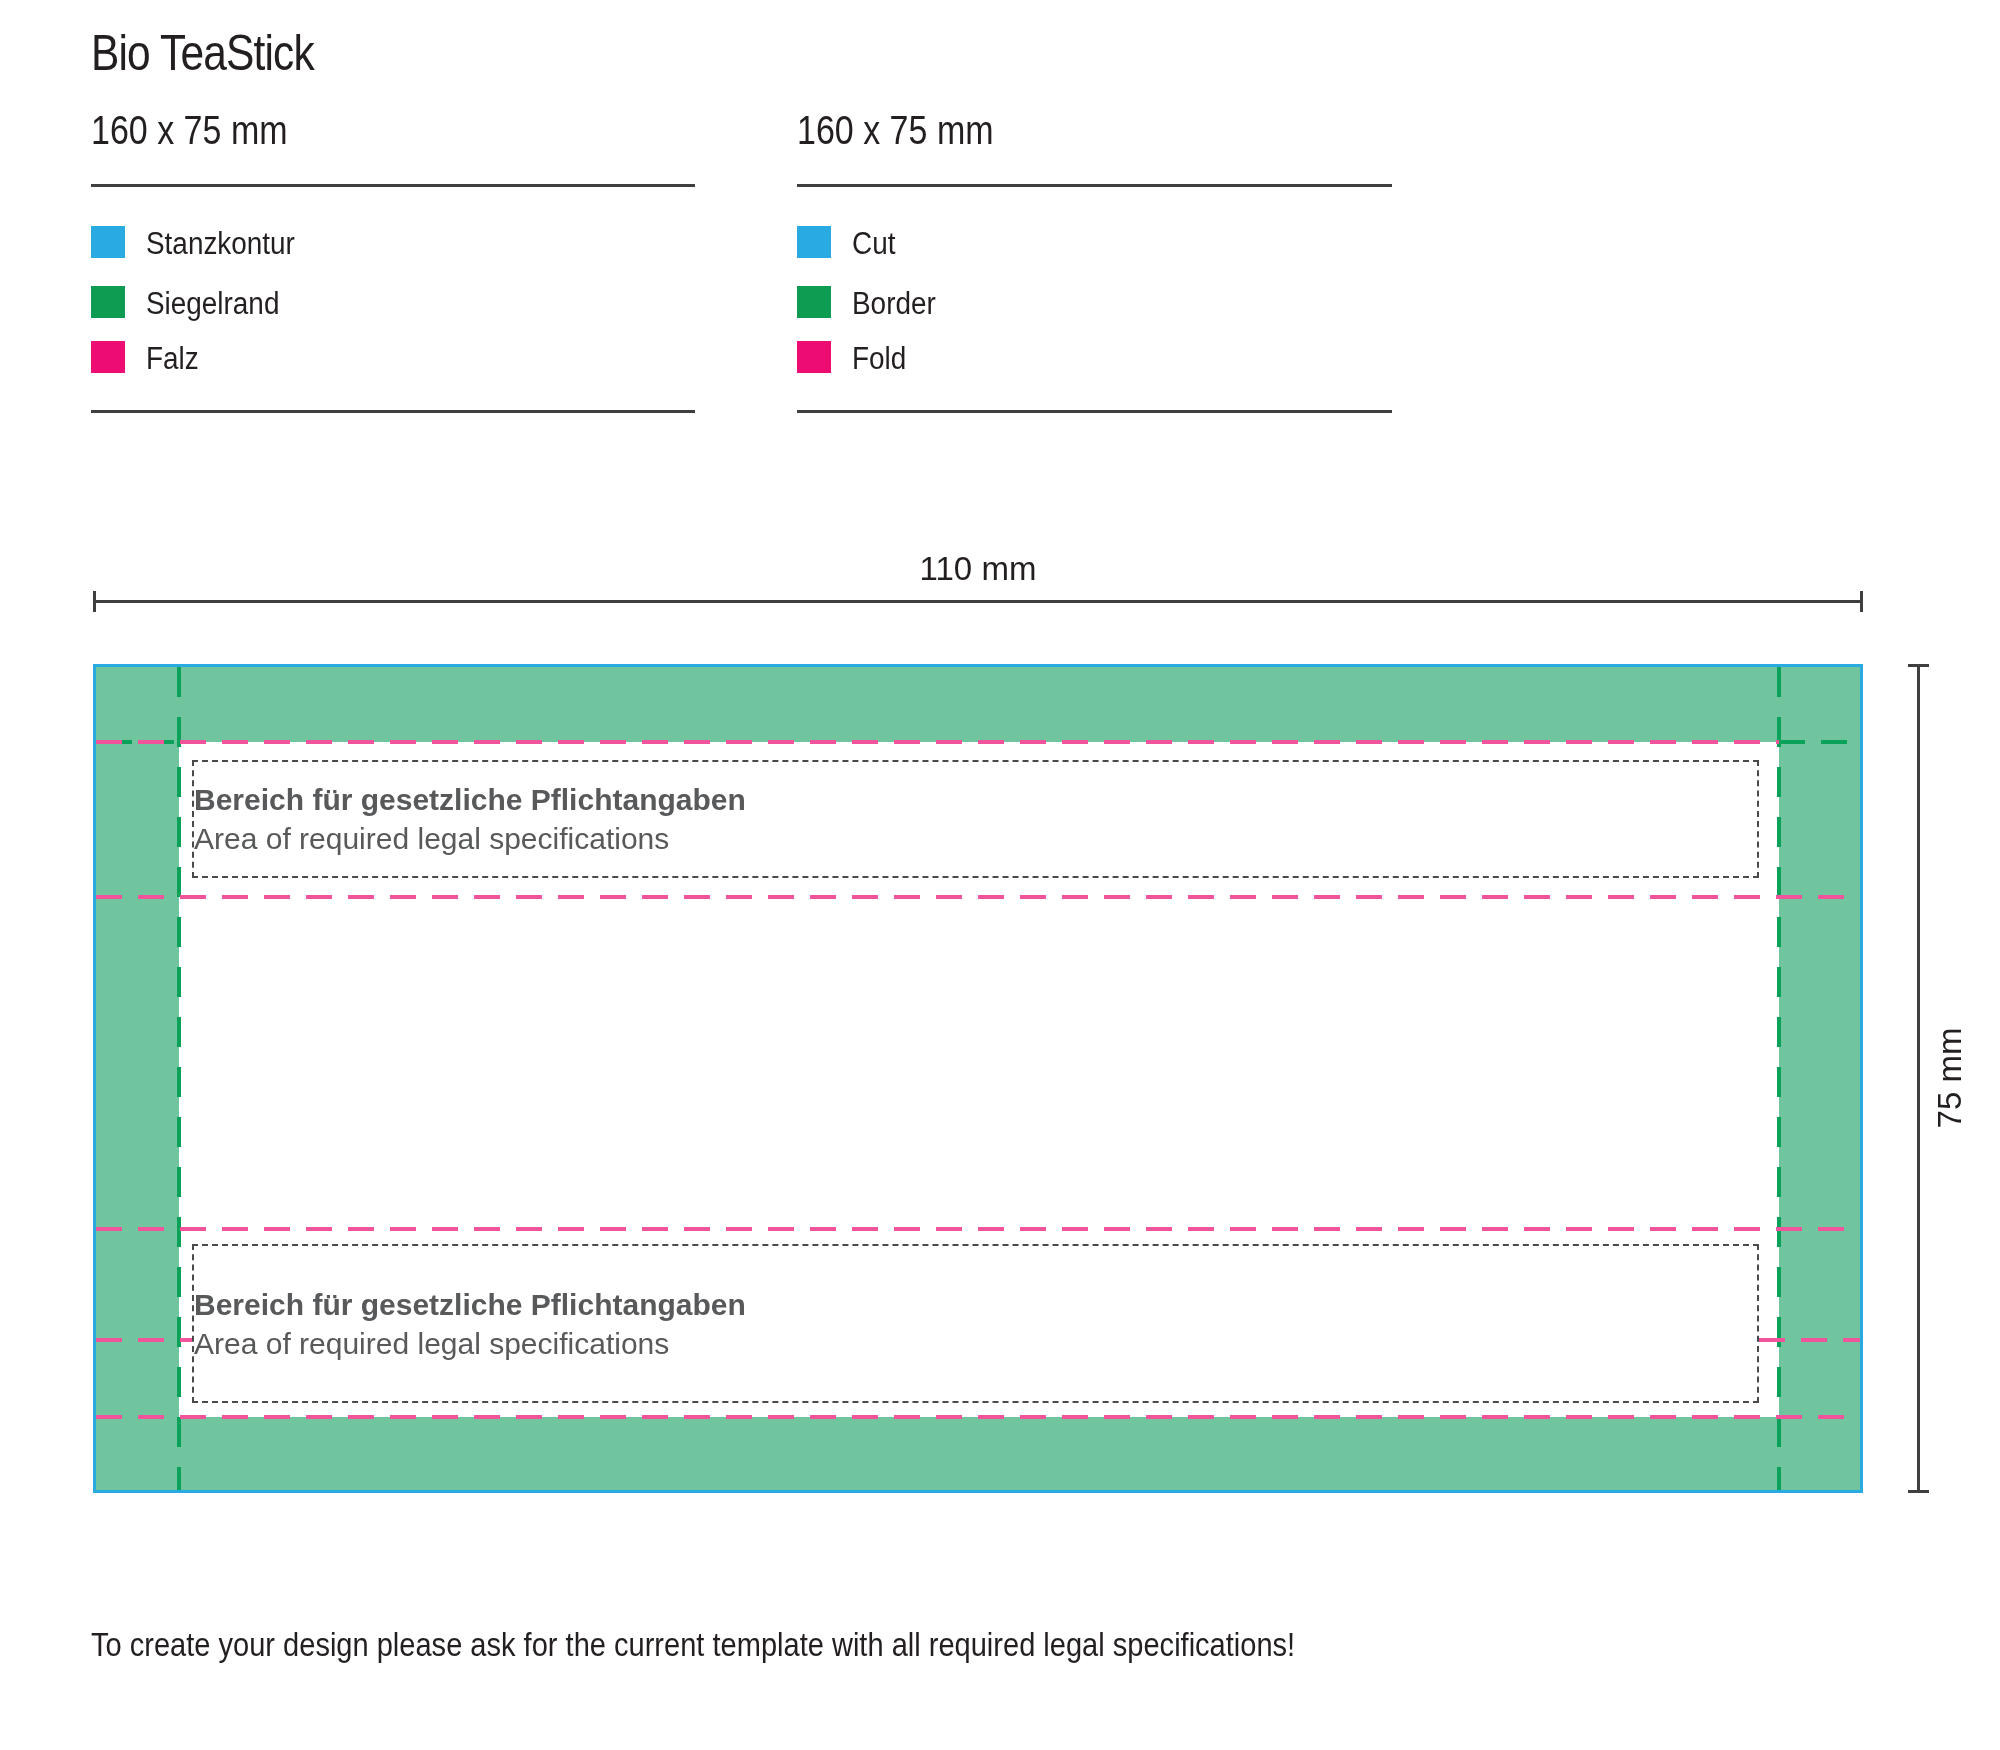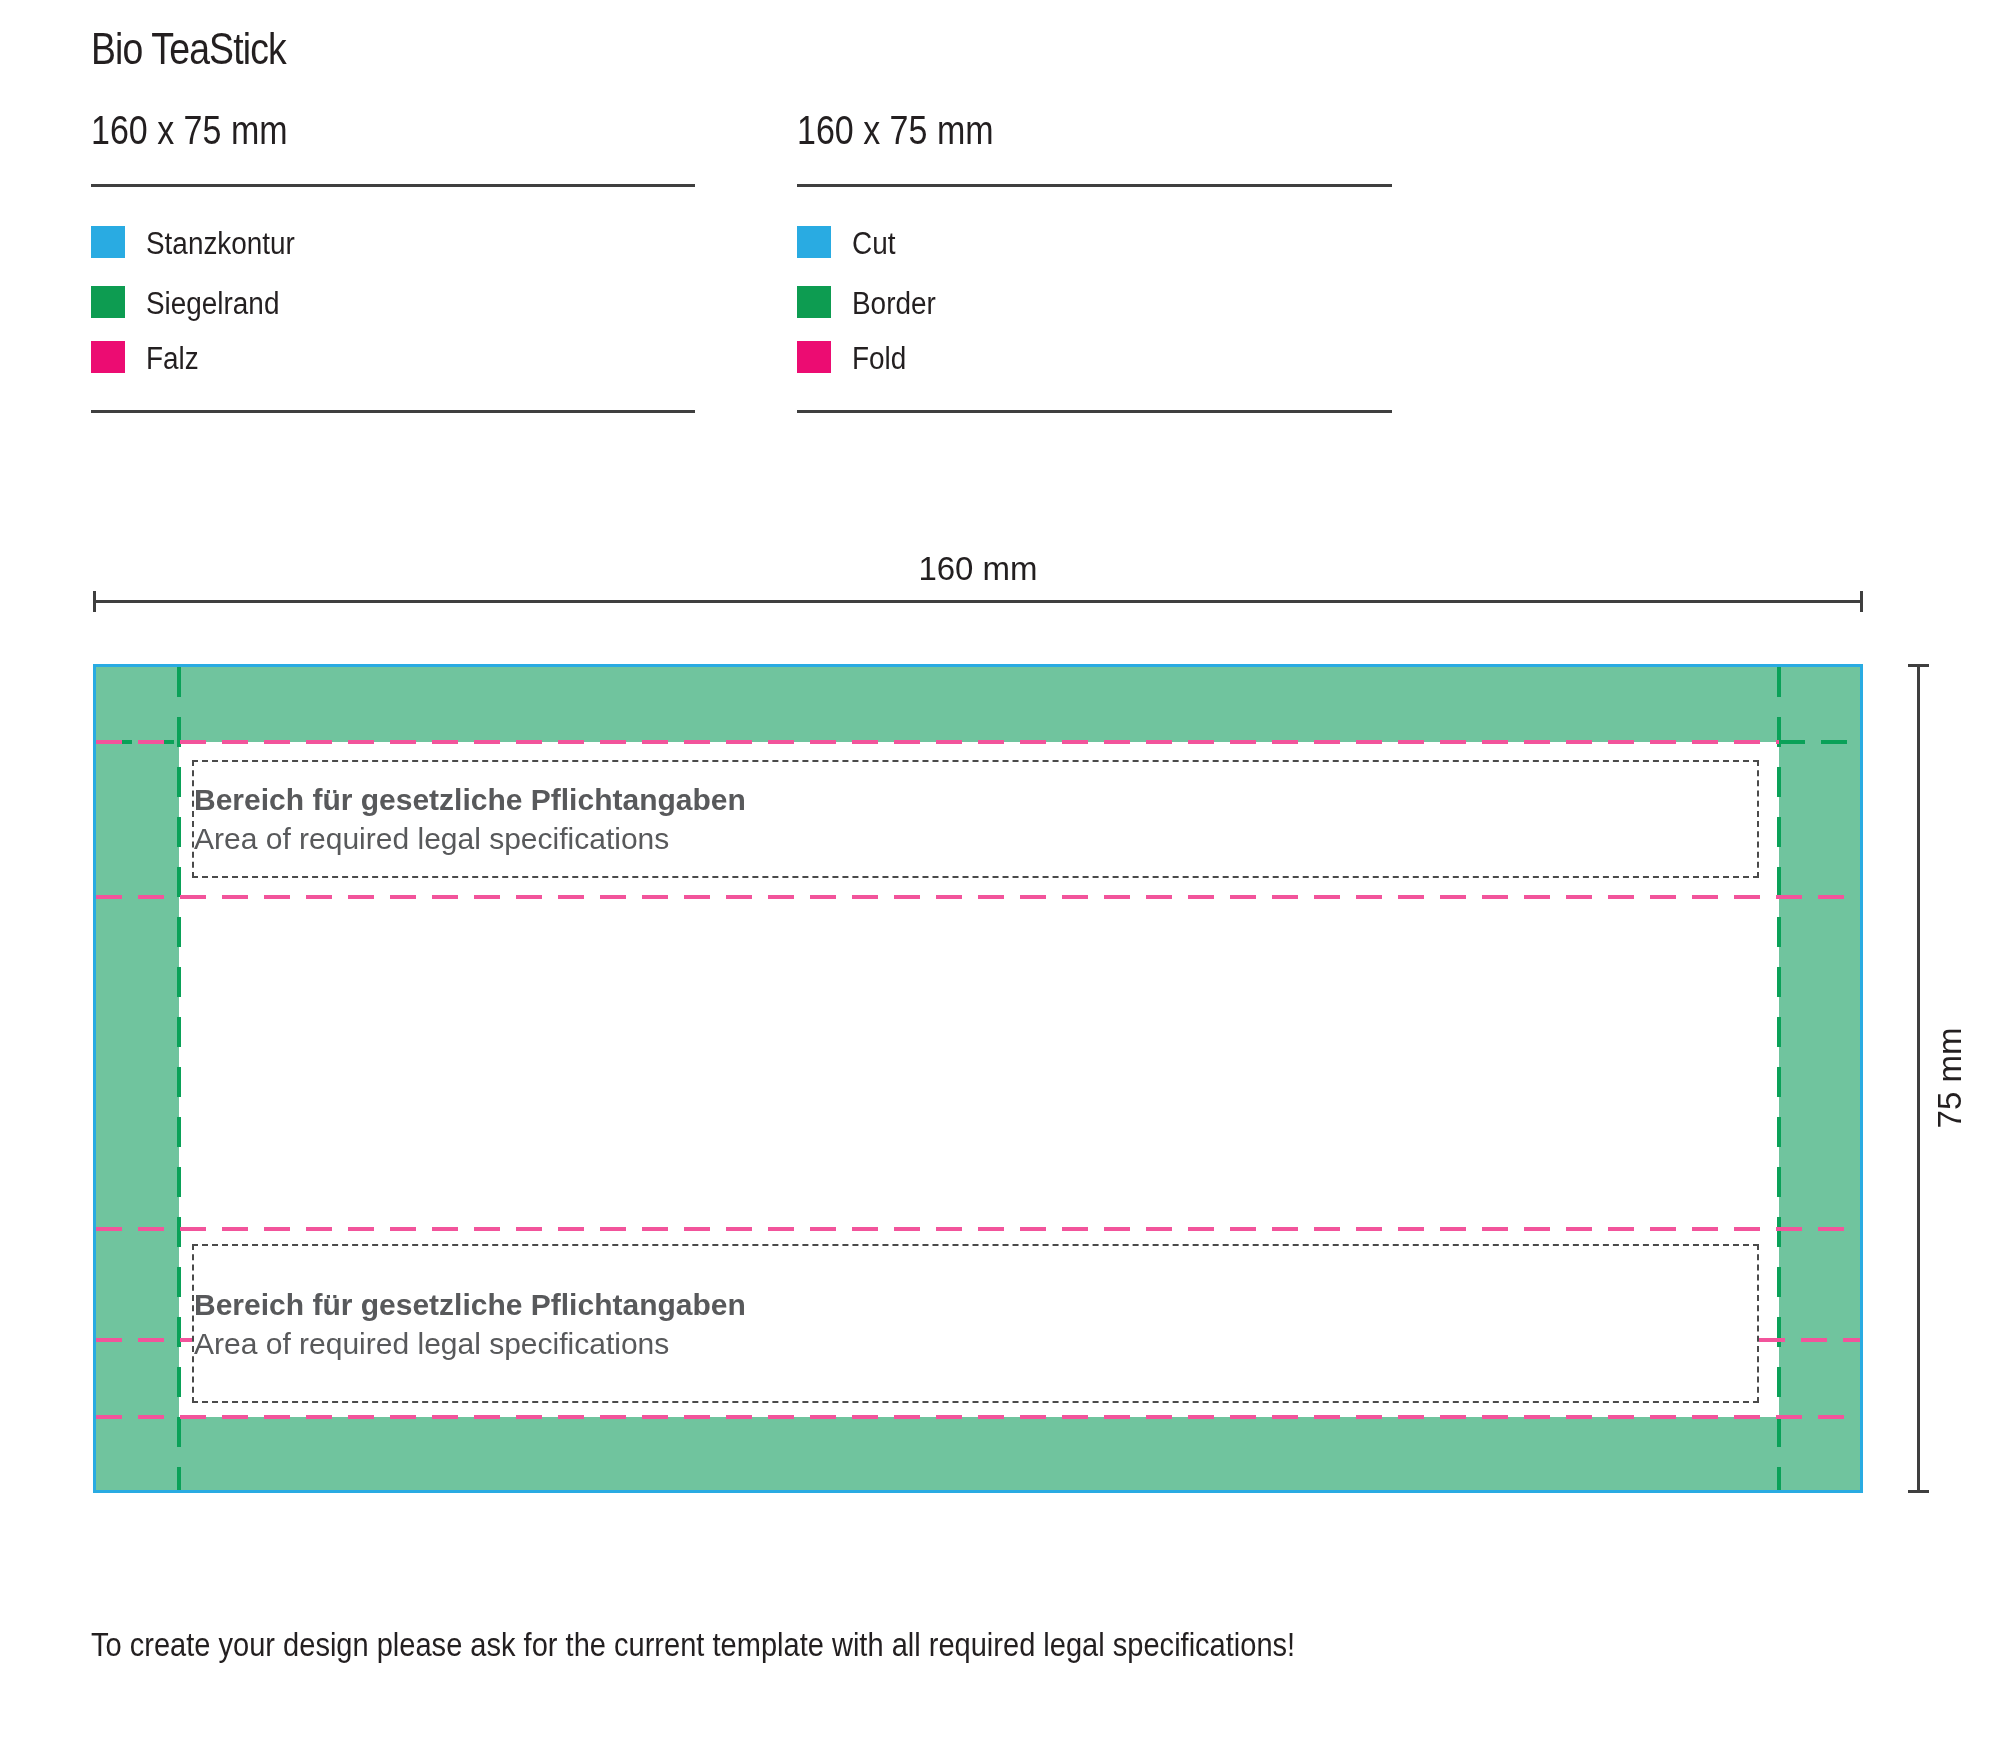--- a/index.html
+++ b/index.html
@@ -17,21 +17,21 @@
   *{margin:0;padding:0;box-sizing:border-box;}
   html,body{width:2000px;height:1750px;background:#ffffff;}
   body{font-family:"Liberation Sans", sans-serif;color:var(--ink);position:relative;overflow:hidden;}
   .abs{position:absolute;}
   .cond{display:inline-block;transform:scaleX(0.85);transform-origin:0 50%;white-space:nowrap;}
 
   
   .panel{position:absolute;top:0;height:520px;}
   .panel-left{left:91px;width:604px;}
   .panel-right{left:797px;width:595px;}
-  .p-title{position:absolute;top:24px;left:0;font-size:44px;letter-spacing:-1px;font-weight:400;}
+  .p-title{position:absolute;top:24px;left:0;font-size:50px;letter-spacing:-1px;font-weight:400;}
   .p-dims{position:absolute;top:108px;left:0;font-size:40px;}
   .p-rule{position:absolute;left:0;right:0;height:3px;background:var(--rule);}
   .p-rule.r1{top:184px;}
   .p-rule.r2{top:410px;}
   .lrow{position:absolute;left:0;height:32px;display:flex;align-items:flex-start;gap:21px;}
   .lrow.row0{top:226px;}
   .lrow.row1{top:286px;}
   .lrow.row2{top:341px;}
   .sw{width:34px;height:32px;flex:0 0 34px;}
   .sw.c0{background:var(--cyan);}
@@ -112,21 +112,21 @@
     <span class="llabel"><span class="cond">Border</span></span>
   </div>
   <div class="lrow row2">
     <span class="sw c2"></span>
     <span class="llabel"><span class="cond">Fold</span></span>
   </div>
   <div class="p-rule r2"></div>
 </section>
 
 <div class="abs dimh">
-  <div class="dimh-label">160 mm</div>
+  <div class="dimh-label">110 mm</div>
   <div class="dimh-line"></div>
   <div class="dimh-tick t-left"></div>
   <div class="dimh-tick t-right"></div>
 </div>
 
 <div class="abs dimv">
   <div class="dimv-line"></div>
   <div class="dimv-tick t-top"></div>
   <div class="dimv-tick t-bot"></div>
   <div class="dimv-label">75 mm</div>

